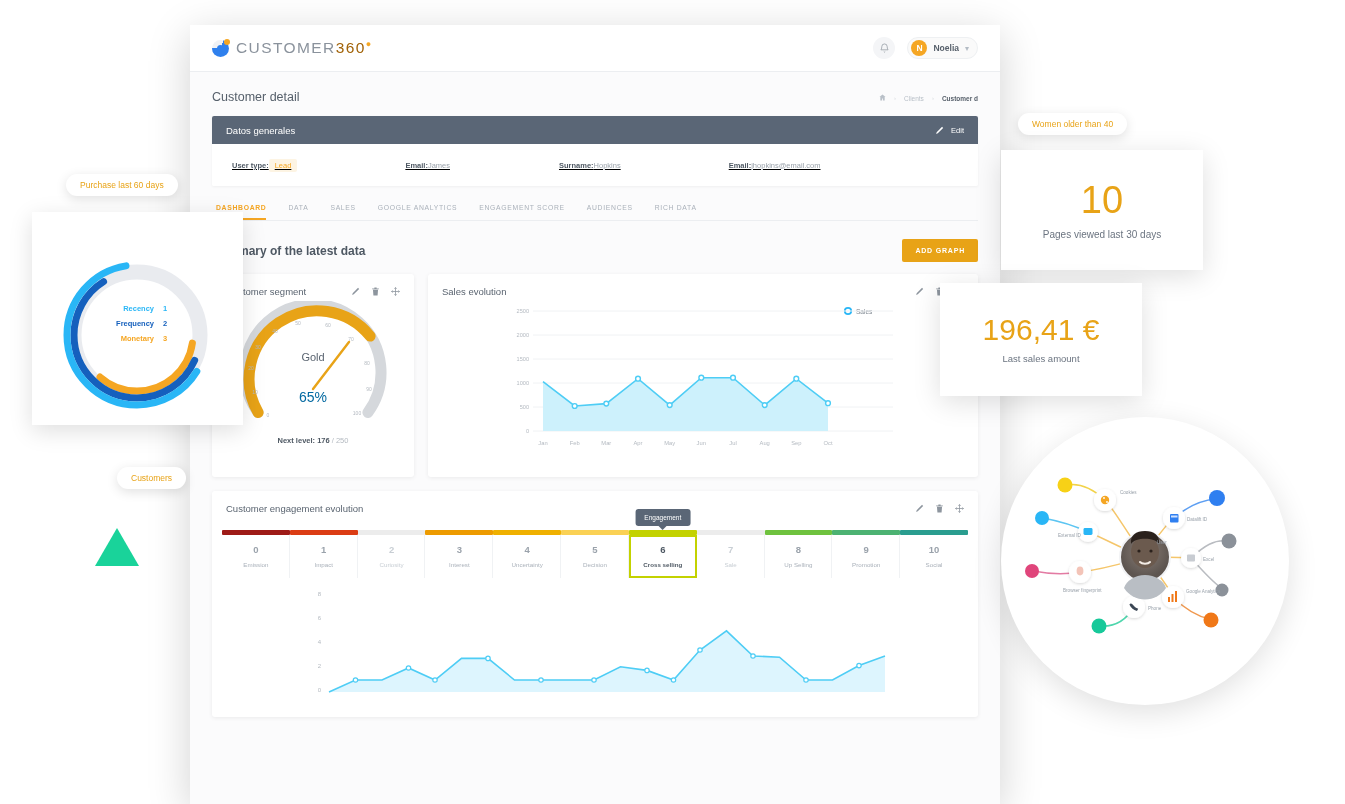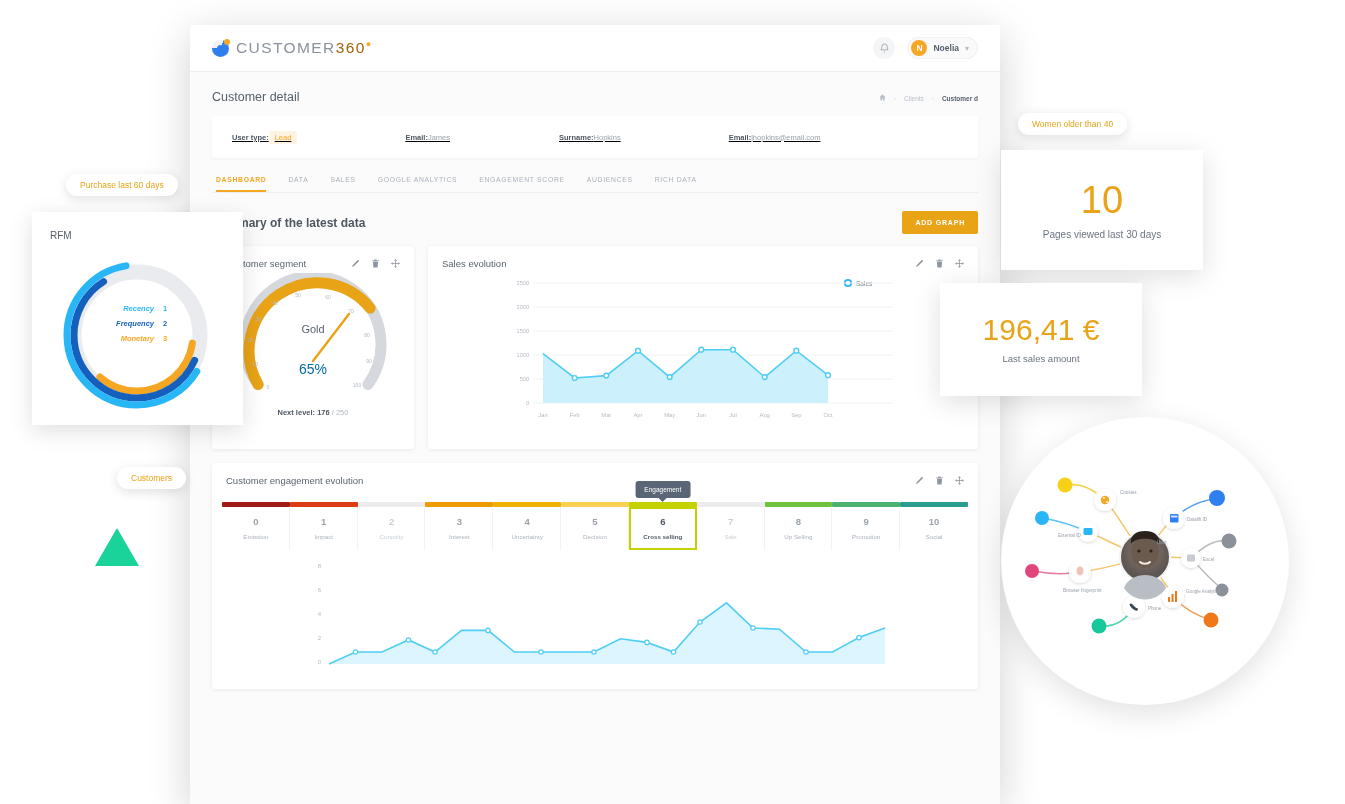--- a/index.html
+++ b/index.html
@@ -135,21 +135,21 @@
     position:absolute; background:#fff; border-radius:20px; padding:6px 14px;
     font-size:8.5px; color:#e8a317; box-shadow:0 3px 12px rgba(0,0,0,.12);
   }
   .rfm-card {
     position:absolute; left:32px; top:212px; width:211px; height:213px;
     background:#fff; box-shadow:0 6px 22px rgba(0,0,0,.13);
   }
   .rfm-title { font-size:10px; color:#56606b; padding:18px 0 0 18px; }
   .rfm-legend { position:absolute; left:0; right:0; top:92px; }
   .rfm-row { display:flex; justify-content:center; gap:9px; font-size:7.5px; margin-bottom:6px; }
-  .rfm-row .lbl { width:52px; text-align:right; font-weight:bold;font-style:italic; }
+  .rfm-row .lbl { width:52px; text-align:right; font-weight:bold; }
   .rfm-row .val { width:10px; text-align:left; font-weight:bold;}
 
   .triangle {
     position:absolute; left:95px; top:528px; width:0; height:0;
     border-left:22px solid transparent; border-right:22px solid transparent;
     border-bottom:38px solid #19d39a;
   }
 
   .stat-card {
     position:absolute; background:#fff; box-shadow:0 6px 26px rgba(0,0,0,.13);
@@ -211,20 +211,29 @@
               </svg>
           </span>
           <span class="bc-sep">›</span>
           <span>Clients</span>
           <span class="bc-sep">›</span>
           <span class="crumb-active">Customer d</span>
         </div>
       </div>
 
       <div class="panel">
+        <div class="panel-head">
+          <span>Datos generales</span>
+          <span class="edit">
+            <svg width="9" height="9" viewBox="0 0 16 16" fill="#fff">
+                <path d="M12.5 1.5 14.5 3.5 5 13 2 14l1-3z"></path>
+              </svg>
+            <span>Edit</span>
+          </span>
+        </div>
         <div class="panel-body">
           <span class="fld f1">
             <span class="k">User type:</span>
             <span class="v badge">Lead</span>
           </span>
           <span class="fld f2">
             <span class="k">Email:</span>
             <span class="v">James</span>
           </span>
           <span class="fld f3">
@@ -507,21 +516,20 @@
     </div>
   </div>
 
   <div class="pill" style="left:66px; top:174px;">Purchase last 60 days</div>
   <div class="pill" style="left:117px; top:467px;">Customers</div>
   <div class="pill" style="left:1018px; top:113px;">Women older than 40</div>
 
   <div class="triangle"></div>
 
   <div class="rfm-card">
-    <div class="rfm-title">RFM</div>
     <svg width="211" height="175" viewBox="0 0 211 175" style="position:absolute;left:0;top:38px">
 
       <circle cx="105" cy="85" r="63" fill="none" stroke="#e9ebef" stroke-width="15"></circle>
 
       <circle cx="105" cy="85" r="56" fill="none" stroke="#f5a623" stroke-width="7" stroke-dasharray="120 232" stroke-dashoffset="-96" transform="rotate(-90 105 85)" stroke-linecap="round"></circle>
 
       <circle cx="105" cy="85" r="63" fill="none" stroke="#1560bd" stroke-width="7" stroke-dasharray="235 161" stroke-dashoffset="-125" transform="rotate(-90 105 85)" stroke-linecap="round"></circle>
 
       <circle cx="105" cy="85" r="70" fill="none" stroke="#29b6f6" stroke-width="7" stroke-dasharray="280 160" stroke-dashoffset="-148" transform="rotate(-90 105 85)" stroke-linecap="round"></circle>
     </svg>

